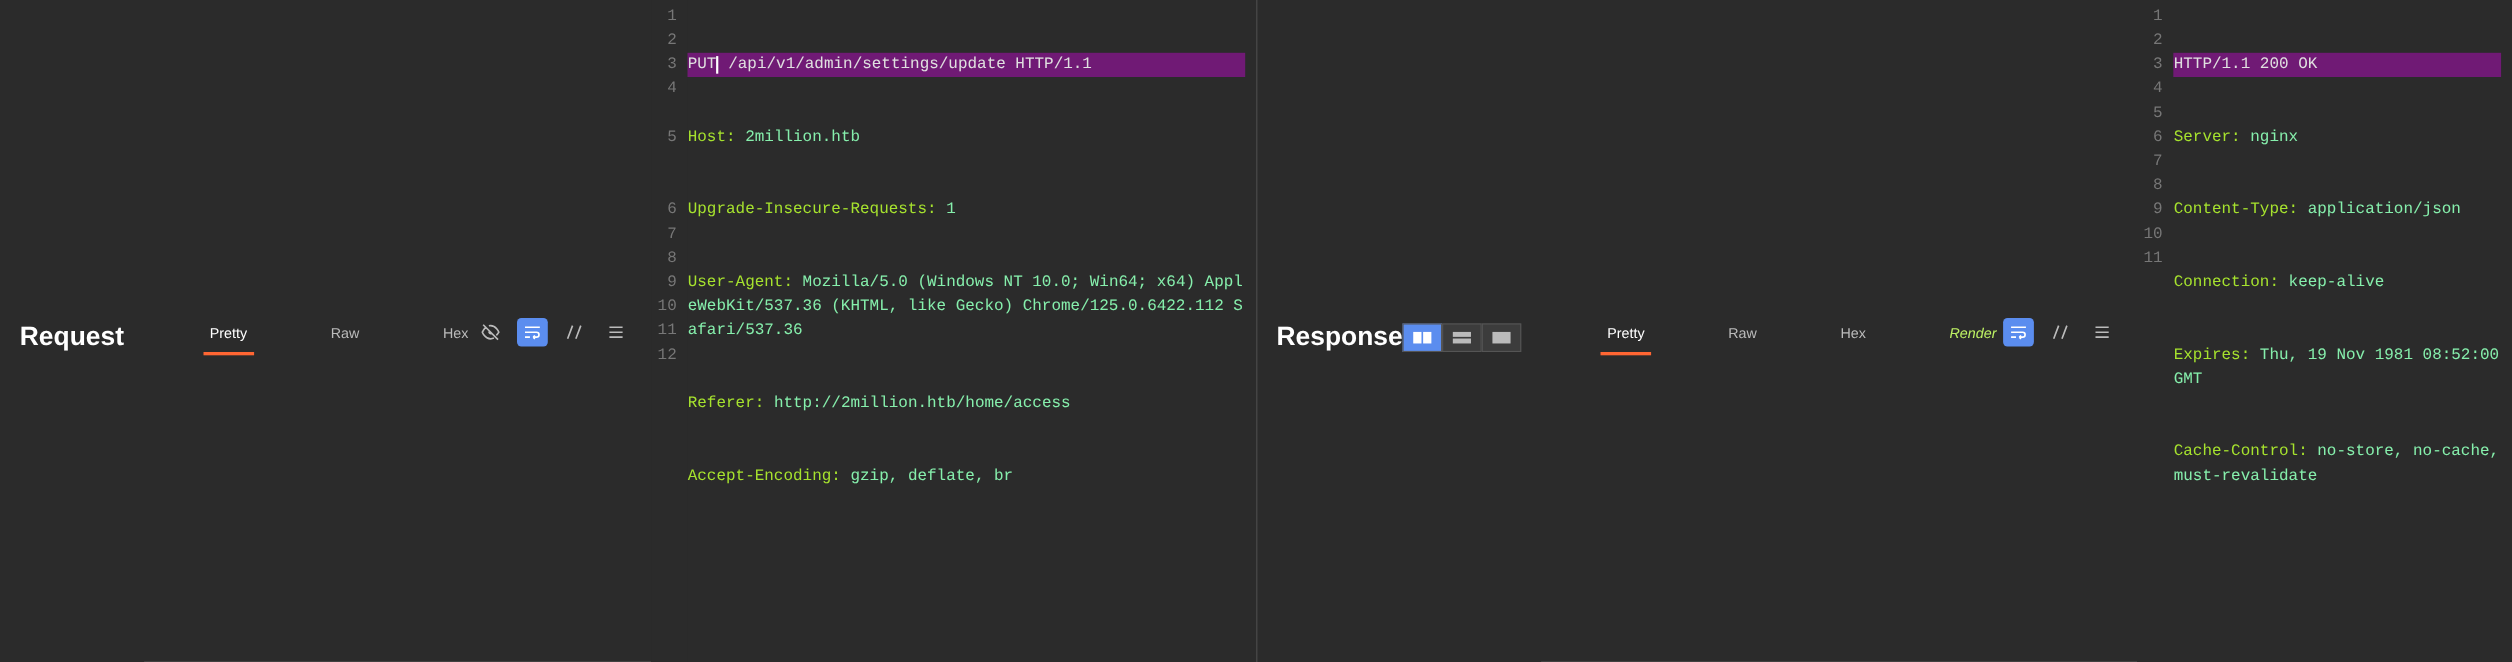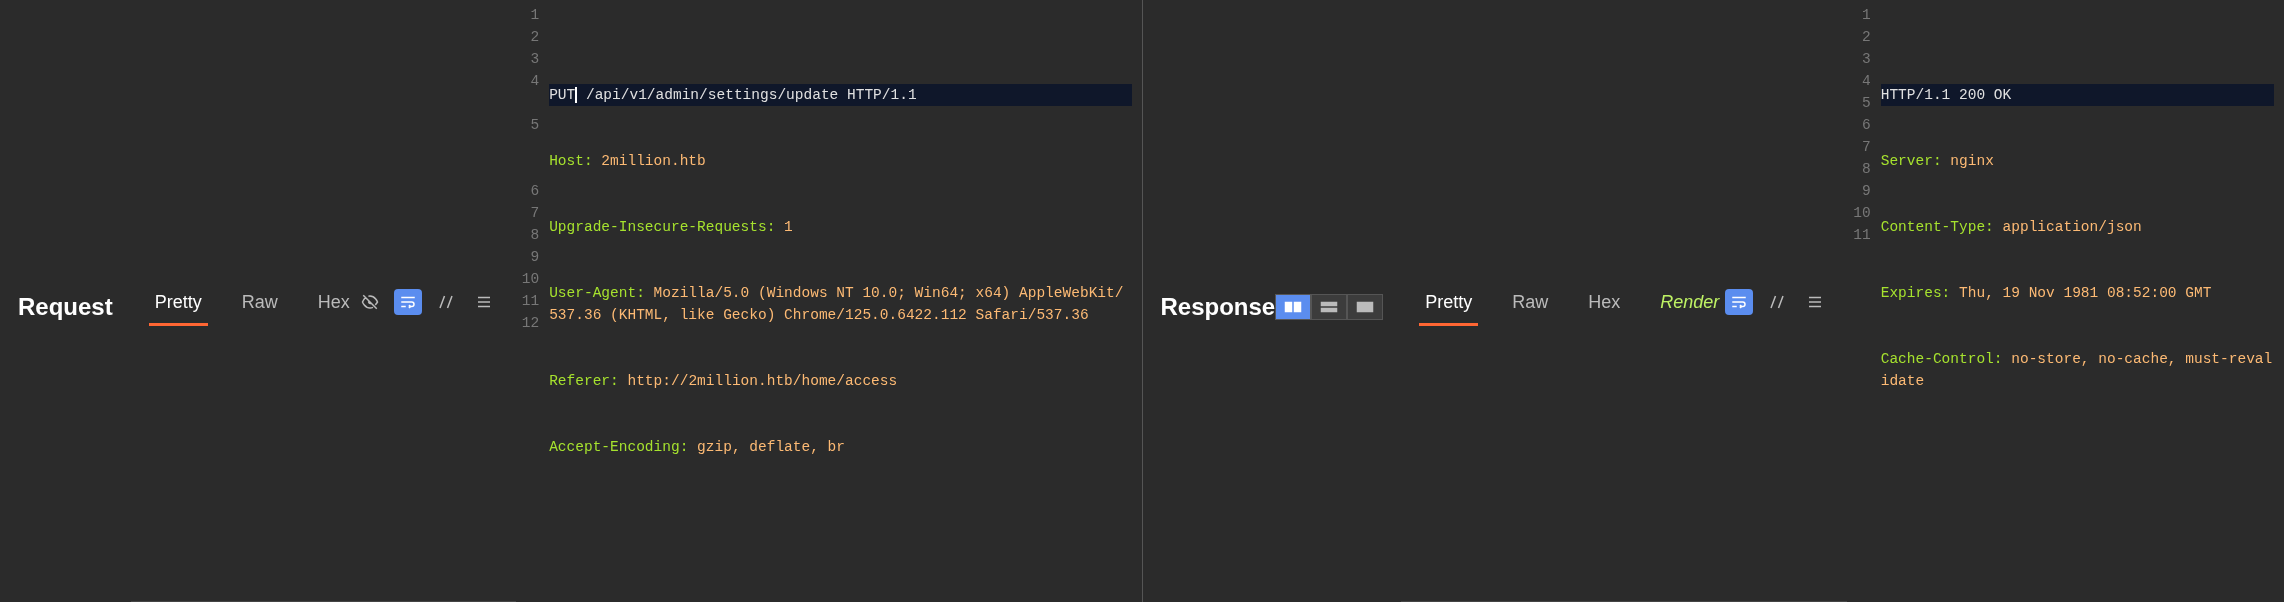--- a/index.html
+++ b/index.html
@@ -28,22 +28,23 @@
   justify-content:center; cursor:pointer; border:1px solid #555;
 }
 .layout-btn.active { background:#5b8def; }
 .layout-btn svg { width:18px; height:14px; }
 .tabs-row {
   display:flex; align-items:center; justify-content:space-between;
   padding:0 18px; border-bottom:1px solid #444; margin-top:6px;
 }
 .tabs { display:flex; gap:28px; }
 .tab {
-  padding:10px 6px; color:#bbb; cursor:pointer; font-size:18px;
+  padding:10px 6px; color:#bbb; cursor:pointer; font-size:13px;
   border-bottom:3px solid transparent;
+  margin-left:36px;
 }
 .tab.active { color:#fff; border-bottom-color:#ff6633; }
 .tab.disabled { color:#bef264;font-style:italic; }
 .tab-icons { display:flex; gap:10px; align-items:center; padding-bottom:4px; }
 .icon-btn {
   width:28px; height:26px; display:flex; align-items:center; justify-content:center;
   cursor:pointer; border-radius:4px; color:#bbb;
 }
 .icon-btn.blue { background:#5b8def; color:#fff; }
 .icon-btn svg { width:18px; height:18px; }
@@ -51,23 +52,23 @@
   flex:1; display:flex; background:#2b2b2b; overflow:auto;
   font-family:"Consolas","Courier New",monospace; font-size:14.5px; line-height:22px;
 }
 .gutter {
   background:#2b2b2b; color:#777; text-align:right; padding:4px 10px 4px 6px;
   user-select:none; min-width:32px;
 }
 .gutter div { height:22px; }
 .code { flex:1; padding:4px 10px 4px 0; white-space:pre-wrap; word-break:break-all; }
 .line { min-height:22px; }
-.line.hl { background:#0f172a;margin-top:36px; }
+.line.hl { background:#701a75; }
 .hdr { color:#a6e22e;font-family:Liberation Mono, monospace; }
-.val { color:#fdba74;text-align:right; }
+.val { color:#86efac;text-align:right; }
 .cursor { border-left:2px solid #fff; animation:blink 1s step-end infinite; }
 @keyframes blink { 50% { opacity:0; } }
 </style>
 </head>
 <body>
 
 <div class="app">
 
   <div class="pane">
     <div class="pane-header">
@@ -192,20 +193,21 @@
         <div>7</div>
         <div>8</div>
         <div>9</div>
         <div>10</div>
         <div style="height:88px">11</div>
       </div>
       <div class="code">
         <div class="line hl"><span>HTTP/1.1 200 OK</span></div>
         <div class="line"><span class="hdr">Server:</span><span class="val"> nginx</span></div>
         <div class="line"><span class="hdr">Content-Type:</span><span class="val"> application/json</span></div>
+        <div class="line"><span class="hdr">Connection:</span><span class="val"> keep-alive</span></div>
         <div class="line"><span class="hdr">Expires:</span><span class="val"> Thu, 19 Nov 1981 08:52:00 GMT</span></div>
         <div class="line"><span class="hdr">Cache-Control:</span><span class="val"> no-store, no-cache, must-revalidate</span></div>
         
         
         
         
         
         
         
       </div>

